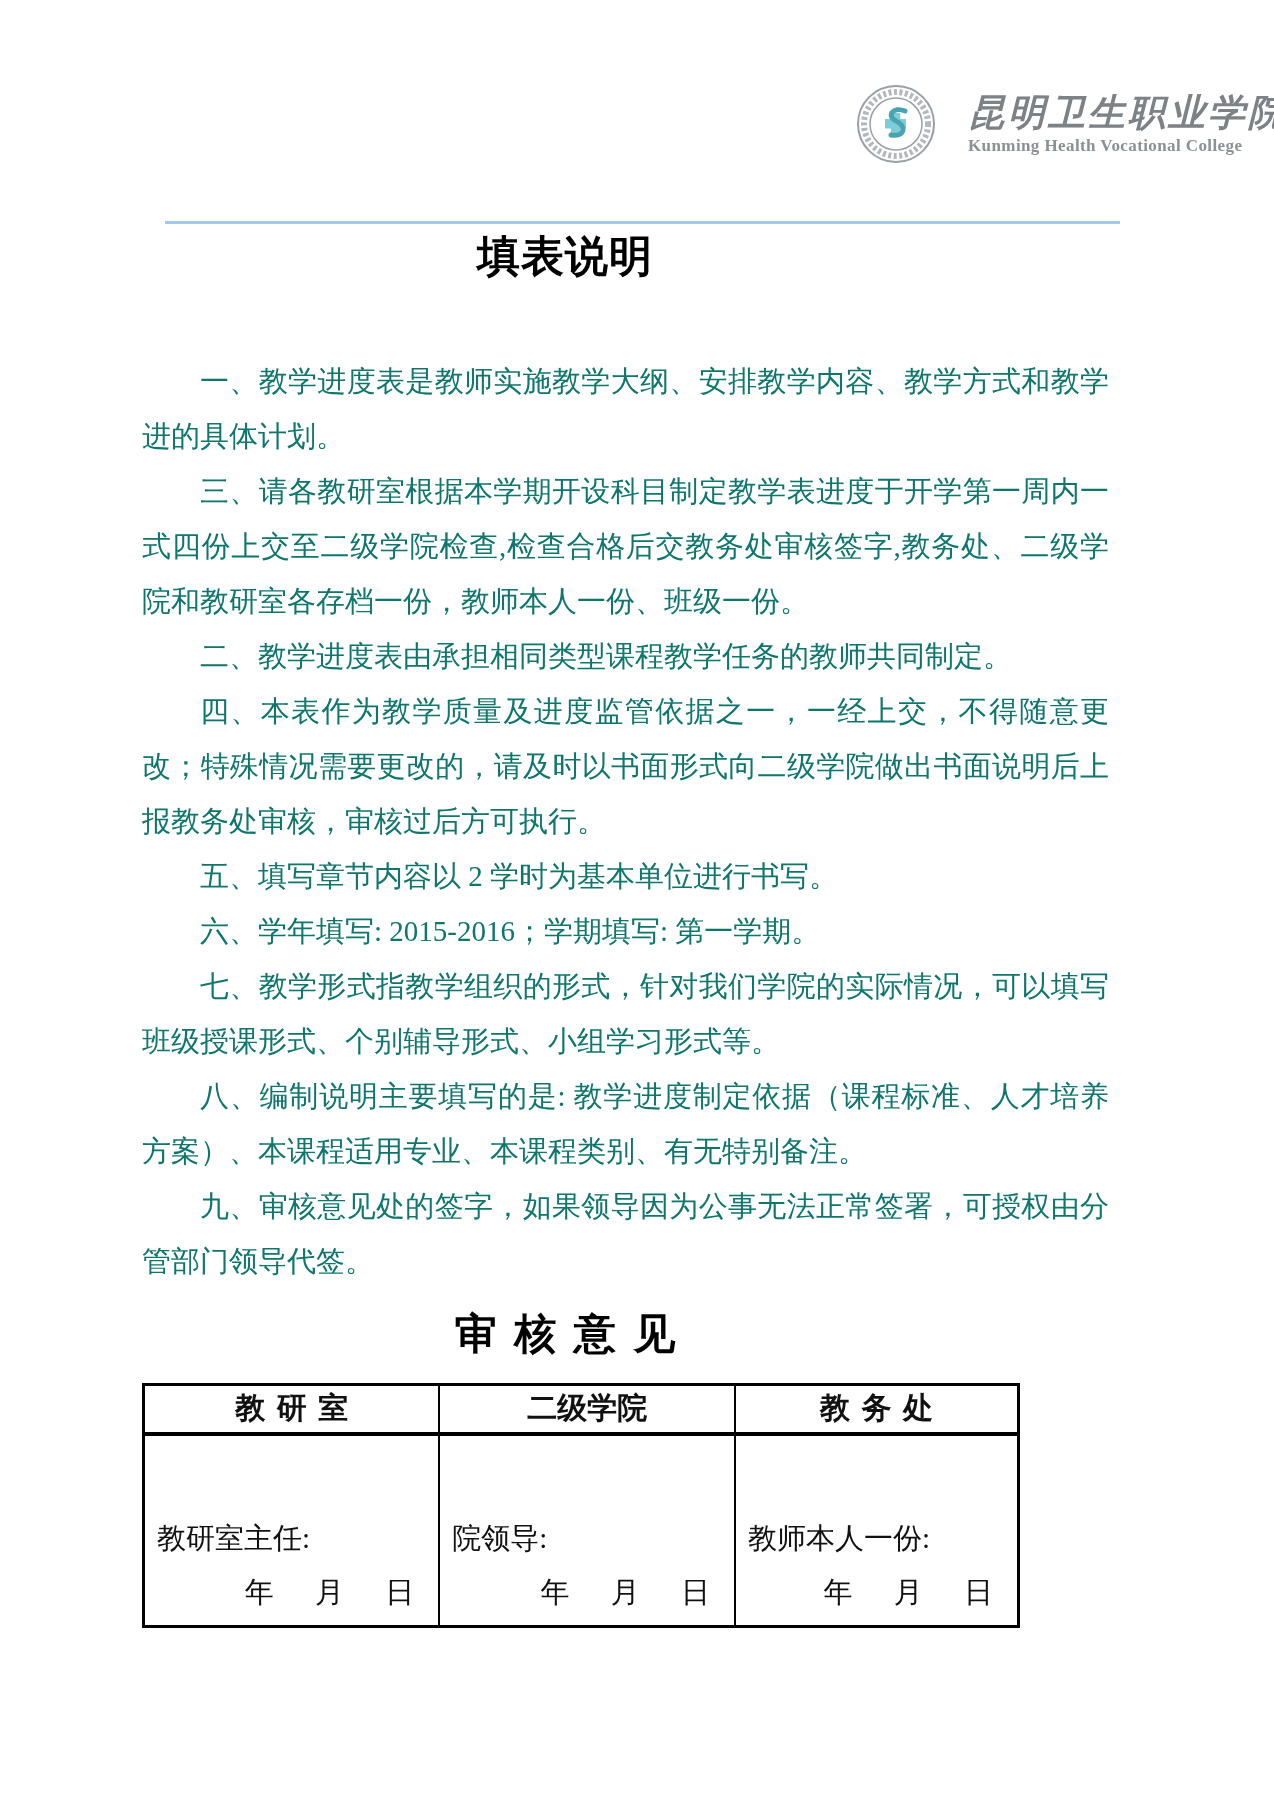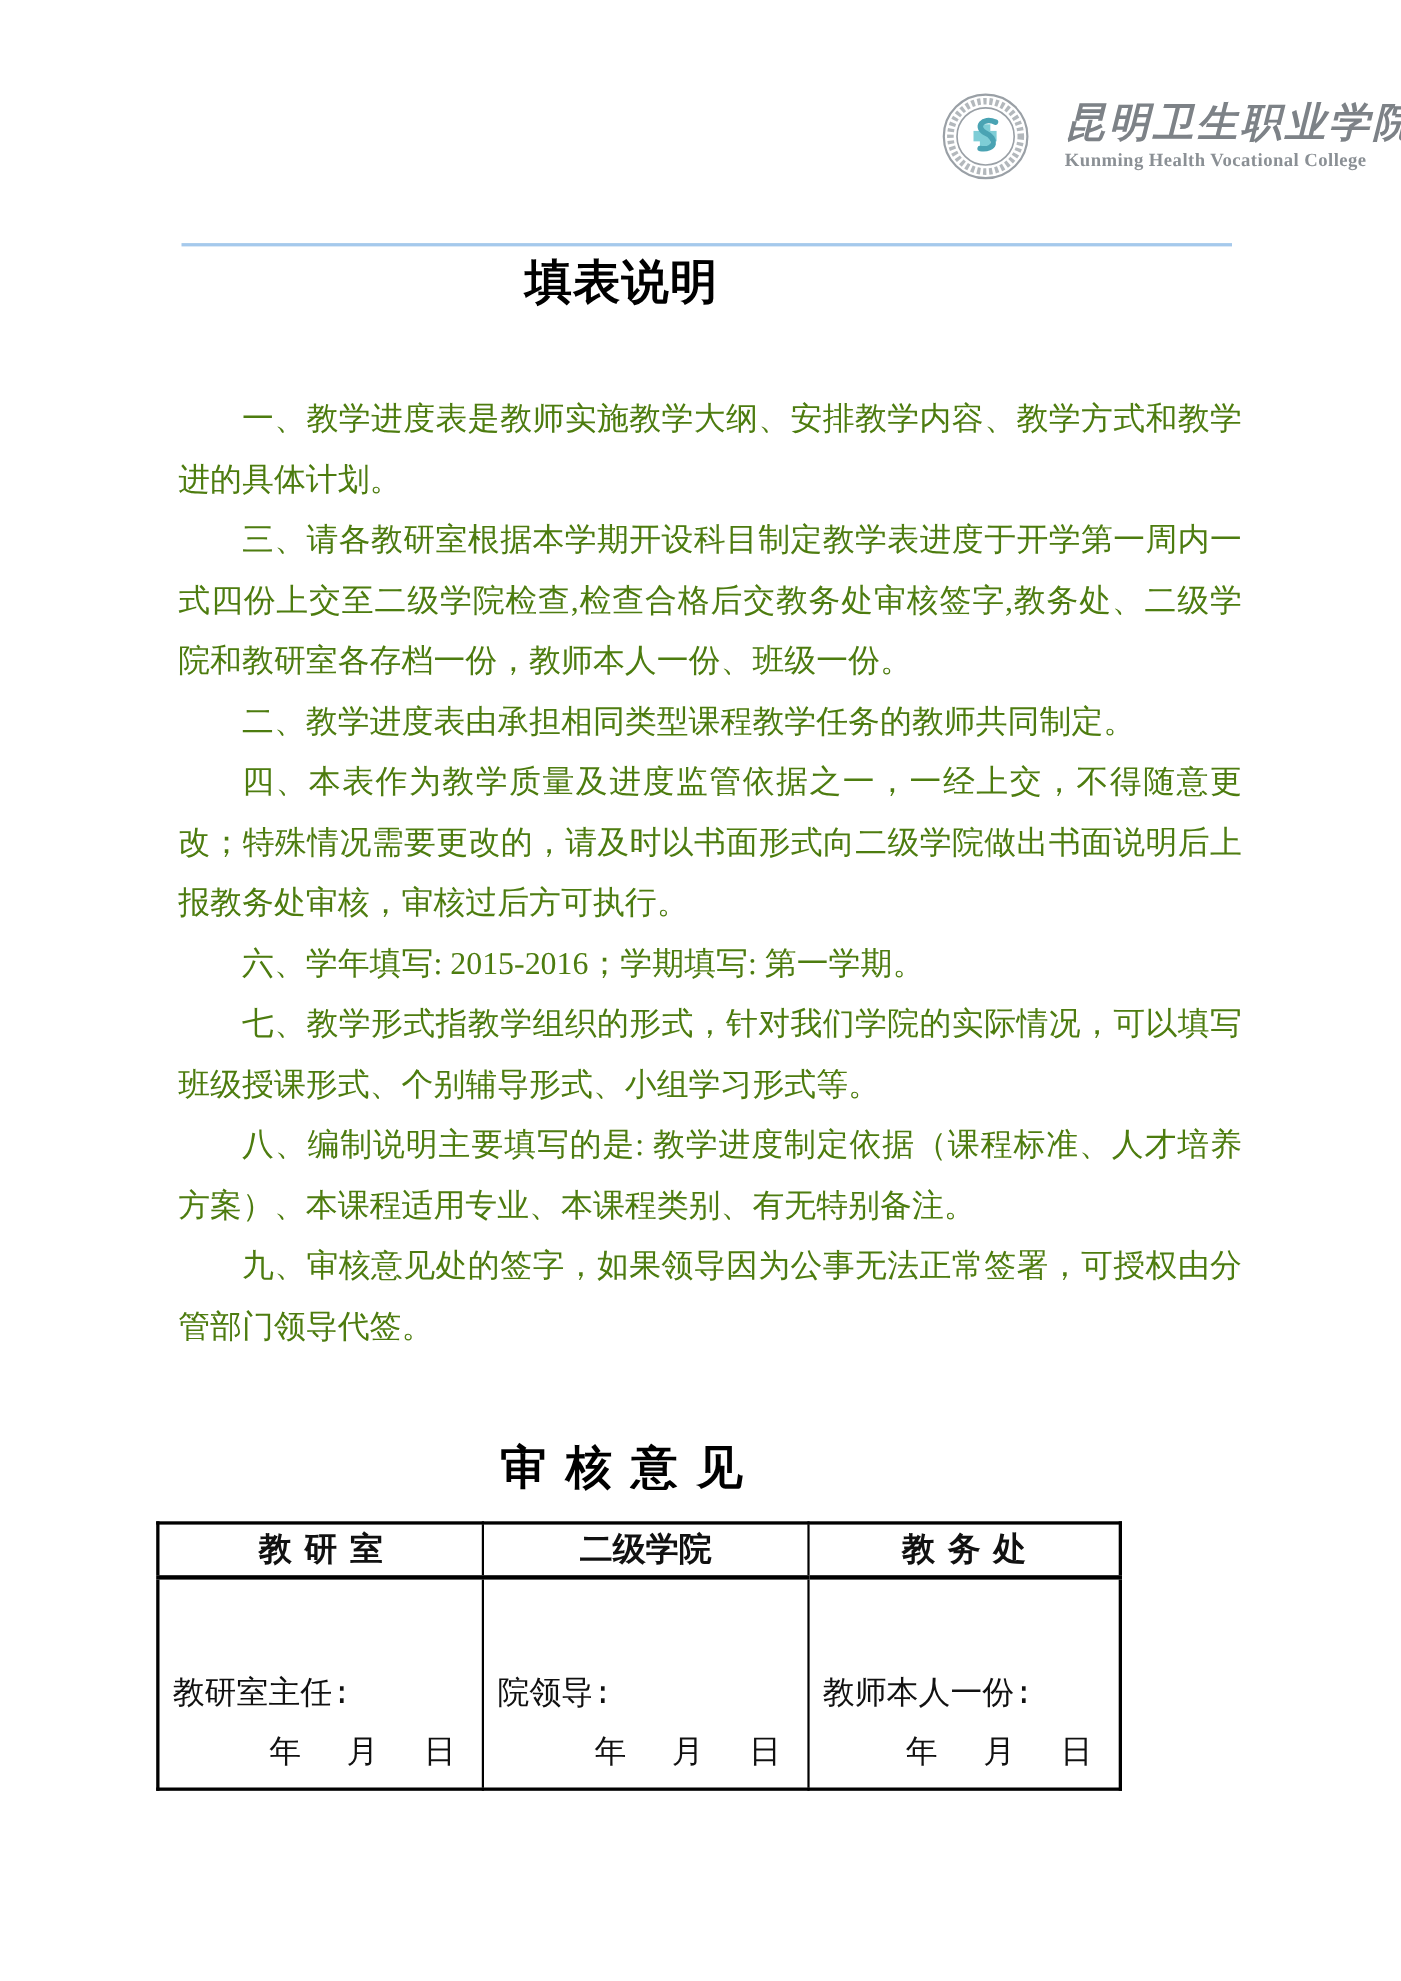--- a/index.html
+++ b/index.html
@@ -33,23 +33,23 @@
     width: 955px; height: 3px; background: #A5C9EC;
   }
   
   .doc-title {
     position: absolute; top: 228px; left: 145px; width: 840px;
     text-align: center; font-size: 43px; font-weight: bold;
     letter-spacing: 1px; color: #000;
   }
   
   .body-text {
-    position: absolute; top: 354px; left: 162px; width: 967px;
+    position: absolute; top: 354px; left: 142px; width: 967px;
     font-size: 29px; line-height: 55px; text-align: justify;
-    color: #4d7c0f;
+    color: #0f766e;
   }
   .body-text p { text-indent: 2em; margin: 0; }
   .body-text .bold { font-weight: normal; }
   
   .review-heading {
     position: absolute; top: 1306px; left: 145px; width: 840px;
     text-align: center; font-size: 42px; font-weight: bold;
     word-spacing: 7px; color: #000;
   }
   
@@ -64,21 +64,21 @@
     vertical-align: middle; word-spacing: 4px;
   }
   .review-table td {
     height: 193px; border: 2px solid #000;
     vertical-align: bottom; padding: 0 0 12px 12px;
     font-size: 29px; font-weight: normal;
   }
   .review-table col.c1 { width: 33.8%; }
   .review-table col.c2 { width: 33.8%; }
   .review-table col.c3 { width: 32.4%; }
-  .signer-line { margin-bottom: 14px; font-family: Liberation Mono, monospace; }
+  .signer-line { margin-bottom: 14px; }
   .date-line { text-align: right; padding-right: 24px; word-spacing: 34px; }
 </style>
 </head>
 <body>
 
 <header class="letterhead">
   <svg class="seal" viewBox="0 0 80 80" aria-hidden="true">
     <circle cx="40" cy="40" r="38" fill="none" stroke="#9aa0a6" stroke-width="2"></circle>
     <circle cx="40" cy="40" r="32" fill="none" stroke="#a6abb0" stroke-width="6" stroke-dasharray="3 2.5" opacity="0.85"></circle>
     <circle cx="40" cy="40" r="26" fill="none" stroke="#9aa0a6" stroke-width="1.5"></circle>
@@ -96,20 +96,21 @@
 
 <div class="header-rule"></div>
 
 <h1 class="doc-title">填表说明</h1>
 
 <main class="body-text">
   <p>一、教学进度表是教师实施教学大纲、安排教学内容、教学方式和教学进的具体计划。</p>
   <p>三、请各教研室根据本学期开设科目制定教学表进度于开学第一周内一式四份上交至二级学院检查,检查合格后交教务处审核签字,教务处、二级学院和教研室各存档一份，教师本人一份、班级一份。</p>
   <p>二、教学进度表由承担相同类型课程教学任务的教师共同制定。</p>
   <p>四、本表作为教学质量及进度监管依据之一，一经上交，不得随意更改；特殊情况需要更改的，请及时以书面形式向二级学院做出书面说明后上报教务处审核，审核过后方可执行。</p>
+  <p>五、填写章节内容以 2 学时为基本单位进行书写。</p>
   <p><span>六、学年填写: </span><span class="bold">2015-2016；学期填写: 第一学期。</span></p>
   <p>七、教学形式指教学组织的形式，针对我们学院的实际情况，可以填写班级授课形式、个别辅导形式、小组学习形式等。</p>
   <p>八、编制说明主要填写的是: 教学进度制定依据（课程标准、人才培养方案）、本课程适用专业、本课程类别、有无特别备注。</p>
   <p>九、审核意见处的签字，如果领导因为公事无法正常签署，可授权由分管部门领导代签。</p>
 </main>
 
 <h2 class="review-heading">审 核 意 见</h2>
 
 <table class="review-table">
   <colgroup>

